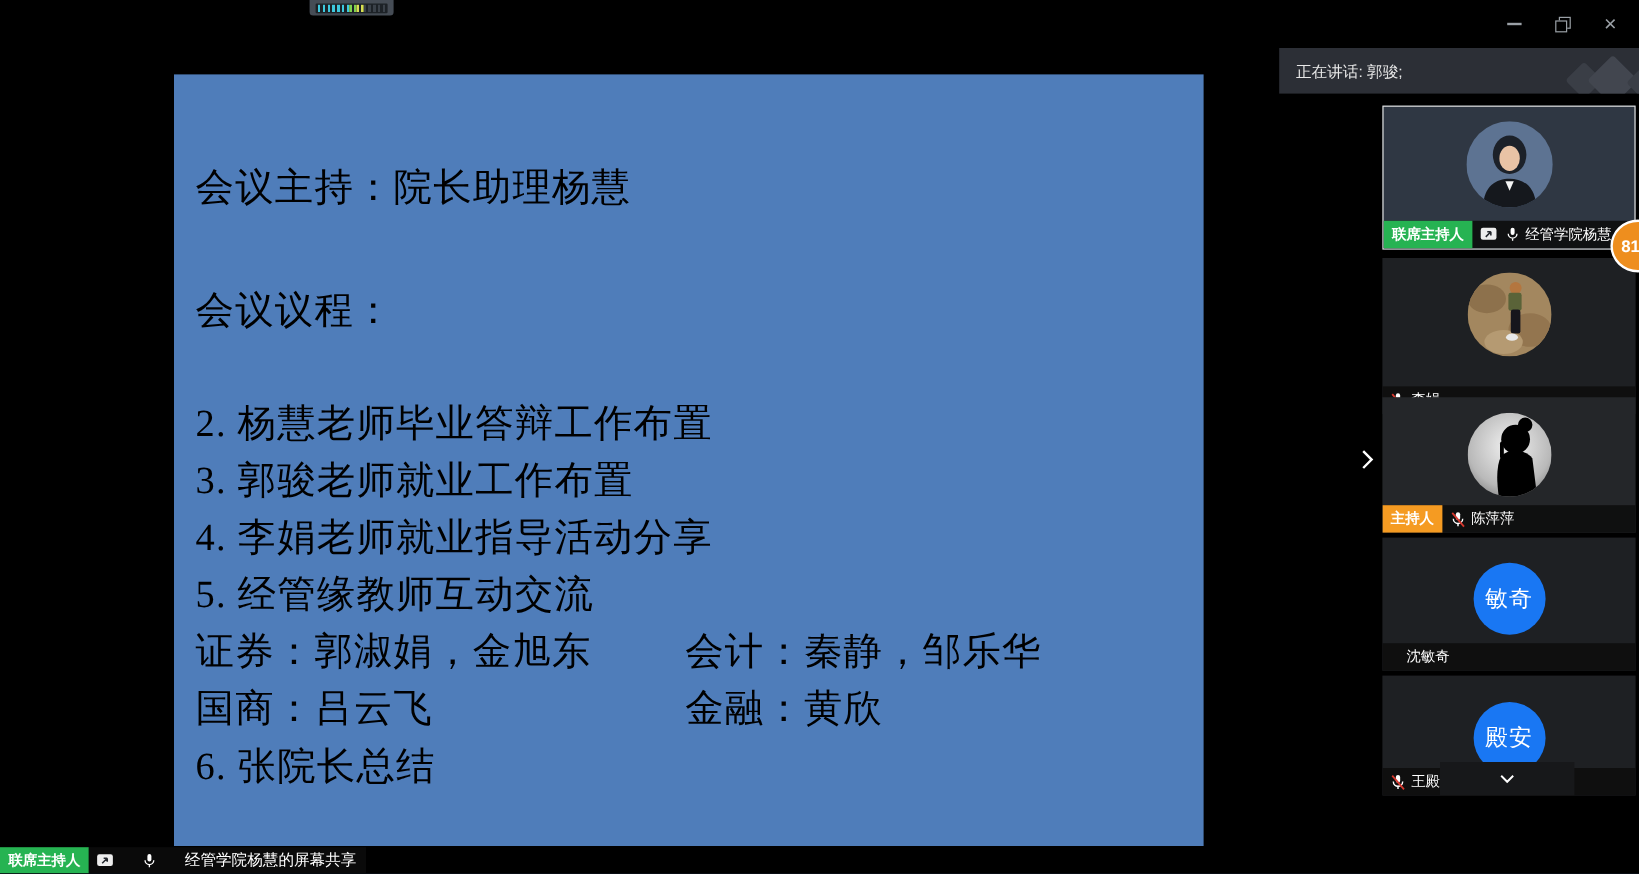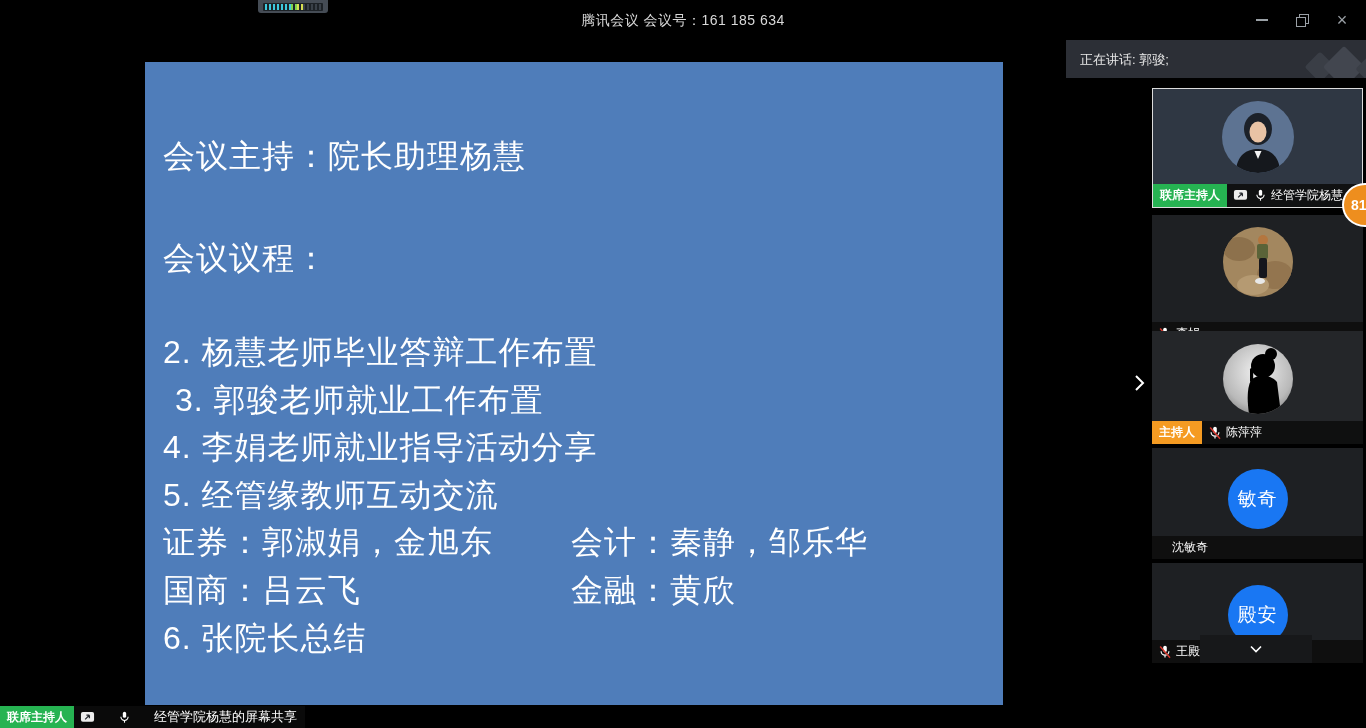--- a/index.html
+++ b/index.html
@@ -29,25 +29,25 @@
 
   
   .toast { position:absolute; left:1066px; top:40px; width:327px; height:38px; background:#2c2f36; overflow:hidden; }
   .toast-text { position:absolute; left:14px; top:11px; color:#e8e8e8; font-size:13px; }
   .wm-diamond { position:absolute; transform:rotate(45deg); border-radius:3px; }
   .wm1 { right:62px; top:16px; width:22px; height:22px; background:#3a3e46; }
   .wm2 { right:34px; top:12px; width:30px; height:30px; background:#42464f; }
   .wm3 { right:16px; top:20px; width:18px; height:18px; background:#3a3e46; }
 
   
-  .slide { position:absolute; left:145px; top:62px; width:858px; height:643px; background:#4f7dba; font-family:Liberation Sans, sans-serif; color:#ffffff; }
+  .slide { position:absolute; left:145px; top:62px; width:858px; height:643px; background:#4f7dba; font-family:Liberation Serif, serif; color:#000000; }
   .sline { position:absolute; left:18px; right:4px; height:42px; font-size:32px; line-height:40px; white-space:nowrap; letter-spacing:1px; }
   .sline .col2 { position:absolute; left:408px; top:0; }
   .l0 { top:74px; }  .l1 { top:176px; } .l2 { top:222px; } .l3 { top:270px; }
-  .l4 { top:318px;margin-left:12px; } .l5 { top:365px; } .l6 { top:413px; } .l7 { top:460px; }
+  .l4 { top:318px; } .l5 { top:365px; } .l6 { top:413px; } .l7 { top:460px; }
   .l8 { top:508px; } .l9 { top:556px; }
 
   
   .collapse-right { position:absolute; left:1126px; top:368px; width:26px; height:30px; display:flex; align-items:center; justify-content:center; cursor:pointer; }
 
   
   .sidebar { position:absolute; left:1152px; top:0; width:214px; height:728px; }
   .tile { position:absolute; left:0; width:211px; overflow:hidden; }
   .t1 { top:88px;  height:120px; background:#2f3743; border:1px solid #dcdcdc; }
   .t2 { top:215px; height:130px; background:#1e2023; }
@@ -81,21 +81,20 @@
   .sharebar-text { color:#fff; font-size:13px; white-space:nowrap; }
 
   svg { display:block; }
 </style>
 </head>
 <body>
 
 <div class="app">
 
   <div class="titlebar">
-    <div class="title">腾讯会议 会议号：161 185 634</div>
     <div class="winctrls">
       <span class="wc">
           <span class="wc-min-bar"></span>
         </span>
       <span class="wc">
           <span class="wc-restore-shape"></span>
         </span>
       <span class="wc wc-close">×</span>
     </div>
   </div>

